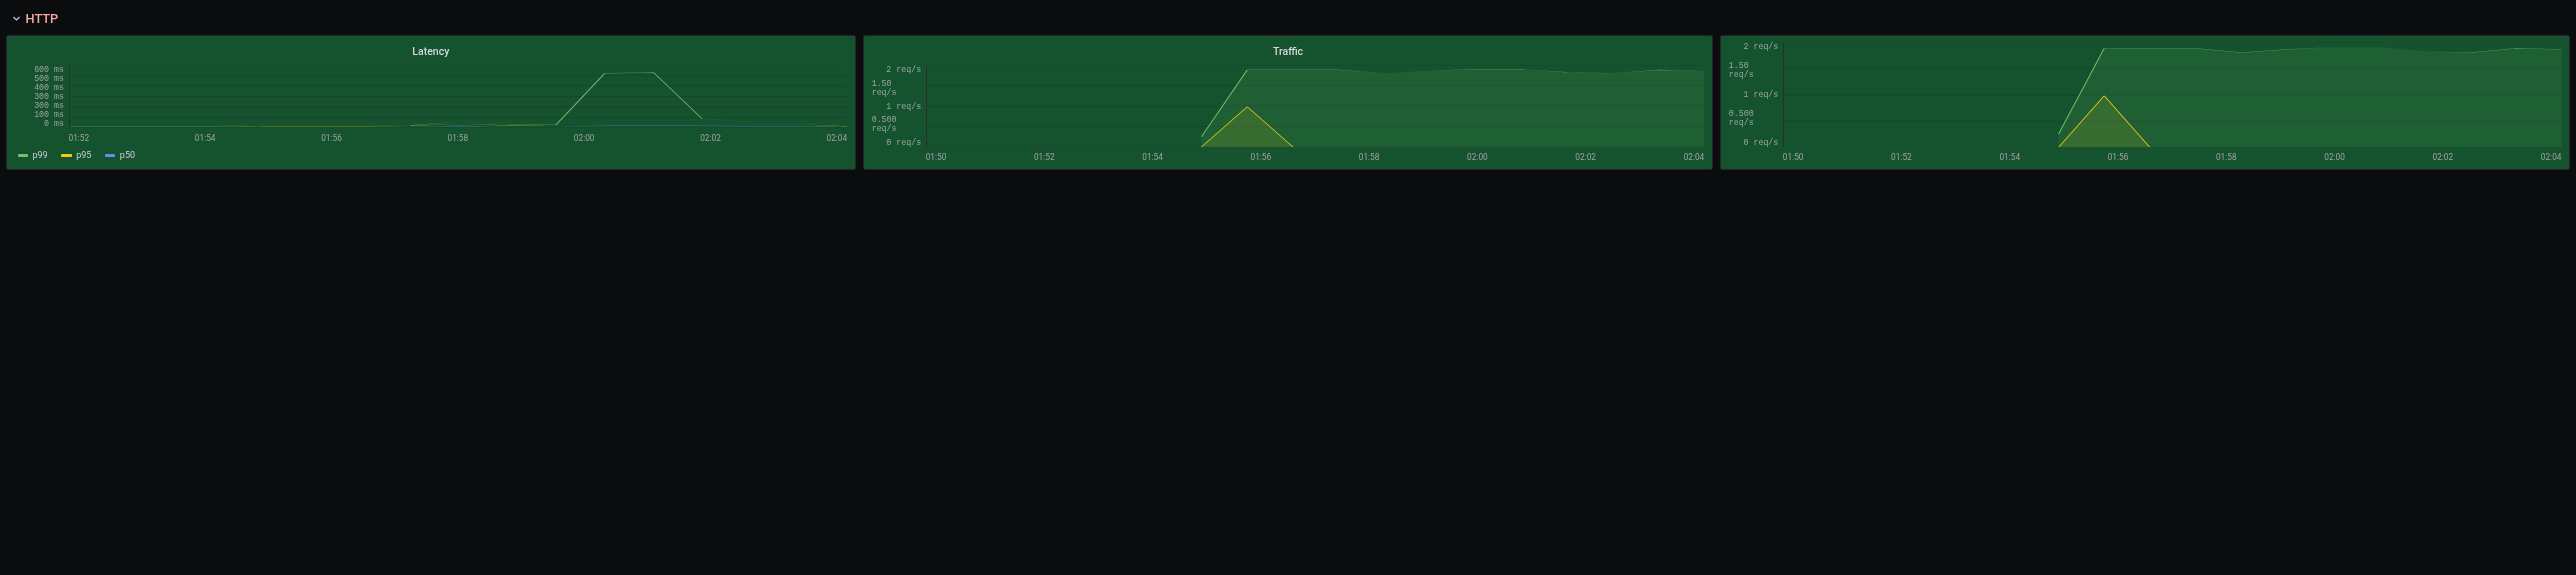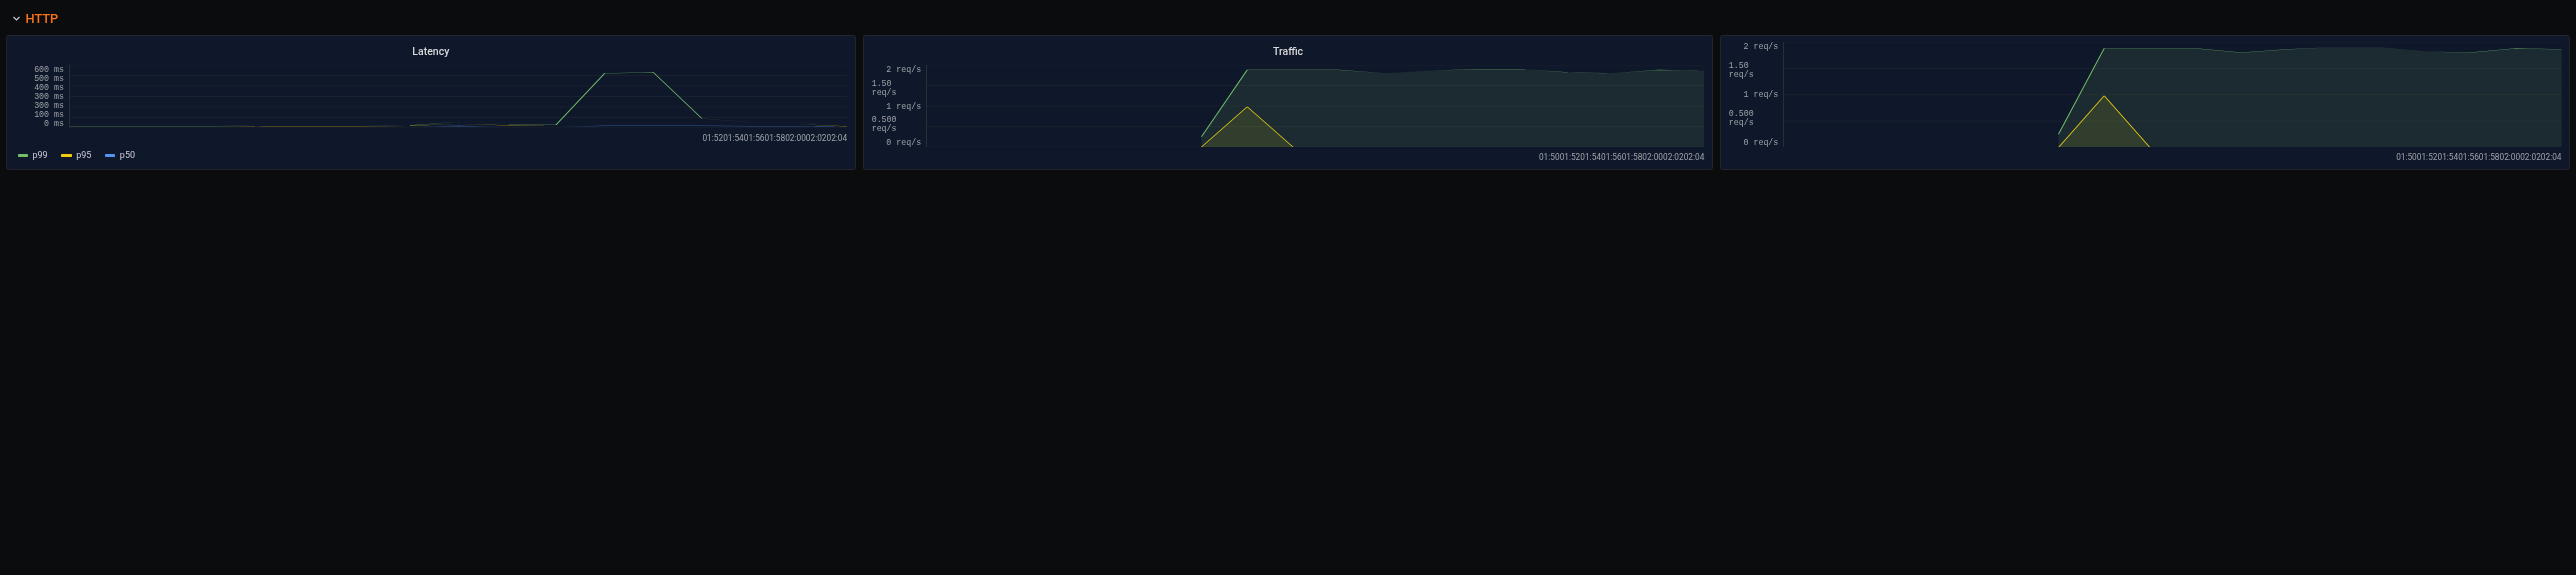--- a/index.html
+++ b/index.html
@@ -11,28 +11,28 @@
   padding: 6px;
 }
 .section-header {
   display: flex;
   align-items: center;
   gap: 4.5px;
   padding: 4.5px 6px 9px;
   cursor: pointer;
 }
 .section-header .chev { width: 9px; height: 9px; }
-.section-header h2 { font-size: 12.8px; font-weight: 500; color: #f97316; }
+.section-header h2 { font-size: 12.8px; font-weight: 500; color: #fca5a5; }
 .panels {
   display: grid;
   grid-template-columns: 1fr 1fr 1fr;
   gap: 7.5px;
 }
 .panel {
-  background: #0f172a;
+  background: #14532d;
   border: 0.8px solid #24252b;
   border-radius: 2.3px;
   padding: 6px 7.5px 7.5px;
   display: flex;
   flex-direction: column;
 }
 .panel-title {
   text-align: center;
   font-size: 10.5px;
   font-weight: 500;
@@ -56,21 +56,21 @@
   width: 54px;
 }
 .plot {
   flex: 1;
   position: relative;
   border-left: 0.8px solid #2c2d32;
 }
 .plot svg { position: absolute; inset: 0; width: 100%; height: 100%; }
 .x-axis {
   display: flex;
-  justify-content: flex-end;
+  justify-content: space-between;
   font-size: 8.3px;
   color: #9fa3a8;
   padding-left: 54px;
   padding-top: 4.5px;
 }
 .legend {
   display: flex;
   gap: 13.5px;
   padding: 7.5px 3px 1.5px;
   font-size: 9px;

